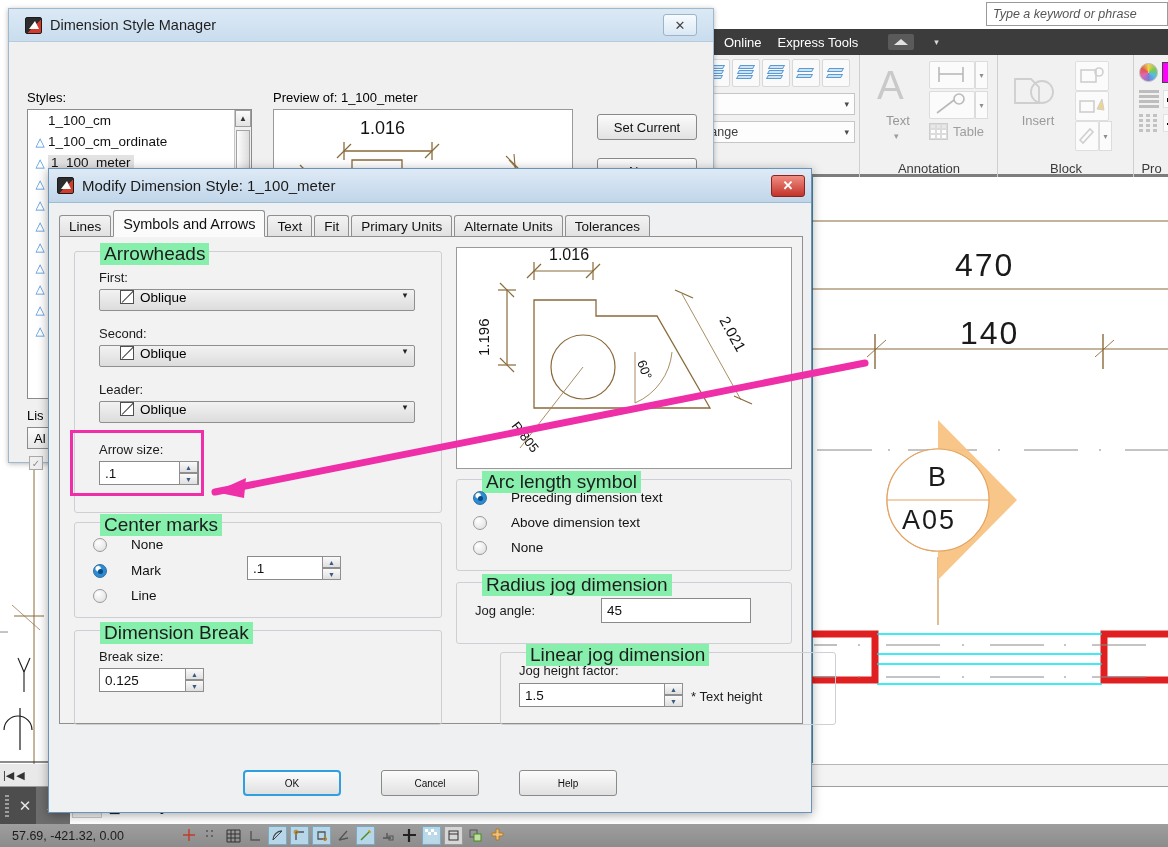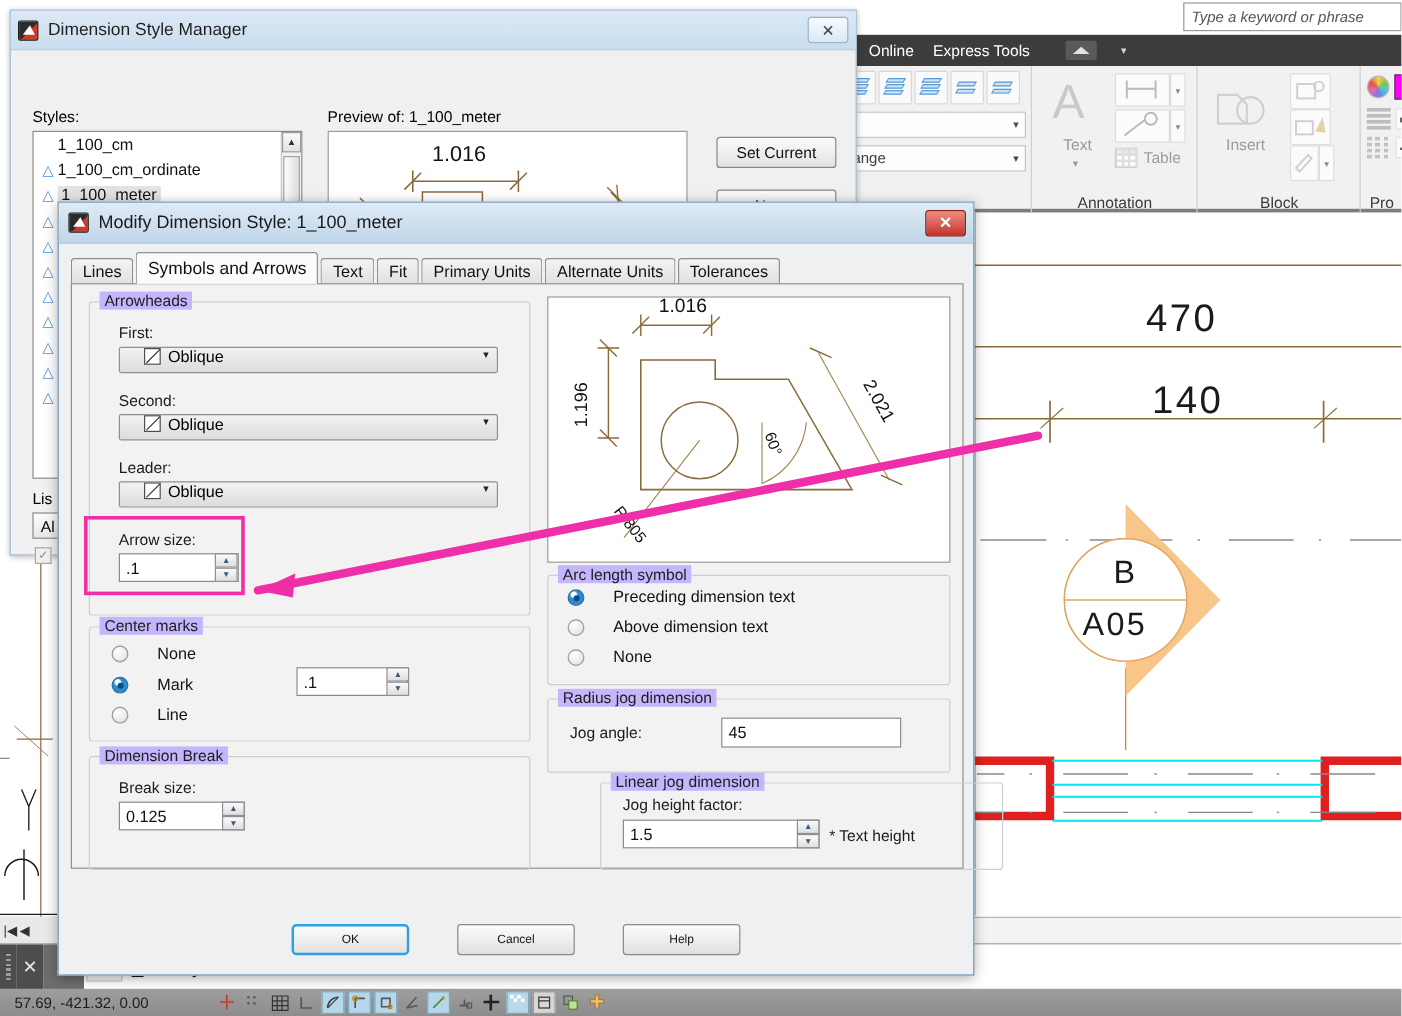--- a/index.html
+++ b/index.html
@@ -258,21 +258,21 @@
 
   
   .dsm {
     position: absolute; left: 8px; top: 8px; width: 706px; height: 455px;
     background: #f0f0f0;
     border: 1px solid #9fb8cc;
     box-shadow: 0 1px 5px rgba(0,0,0,.28);
   }
   .dsm-title {
     height: 33px; background: linear-gradient(#dce9f5, #c9ddee);
-    display: flex; align-items: center; padding: 0 6px;
+    display: flex; align-items: center; padding: 0 16px;
     border-bottom: 1px solid #b7cbdc;
   }
   .acad-ico {
     width: 17px; height: 17px; margin-right: 8px; position: relative;
     background: linear-gradient(135deg, #2c2c2c 0 55%, #d23b2b 55% 100%);
     border: 1px solid #1b1b1b; border-radius: 2px;
   }
   .acad-ico::after {
     content: ""; position: absolute; left: 3px; top: 3px;
     border-left: 6px solid transparent; border-right: 4px solid transparent;
@@ -376,22 +376,22 @@
   }
   .tabpanel {
     position: absolute; left: 10px; top: 67px; width: 744px; height: 488px;
     background: #f2f2f2; border: 1px solid #8f8f8f;
   }
   .gbox {
     position: absolute; border: 1px solid #ccd0d4; border-radius: 3px;
     background: transparent;
   }
   .gbox > .leg {
-    position: absolute; left: 8px; top: -9px; background: #c4b5fd;
-    padding: 0 4px; font-size: 13px; color: #1d1d1d;
+    position: absolute; left: 25px; top: -9px; background: #86efac;
+    padding: 0 4px; font-size: 19px; color: #1d1d1d;
   }
   .fld-label { position: absolute; font-size: 13px; color: #1b1b1b; }
   .combo {
     position: absolute; height: 22px;
     background: linear-gradient(#f2f2f2,#dcdcdc);
     border: 1px solid #8f8f8f; border-radius: 2px;
     display: flex; align-items: flex-start; padding-left: 20px; font-size: 13.5px;
   }
   .combo .obl-ico {
     width: 14px; height: 14px; border: 1px solid #4f4f4f; margin-right: 6px;

